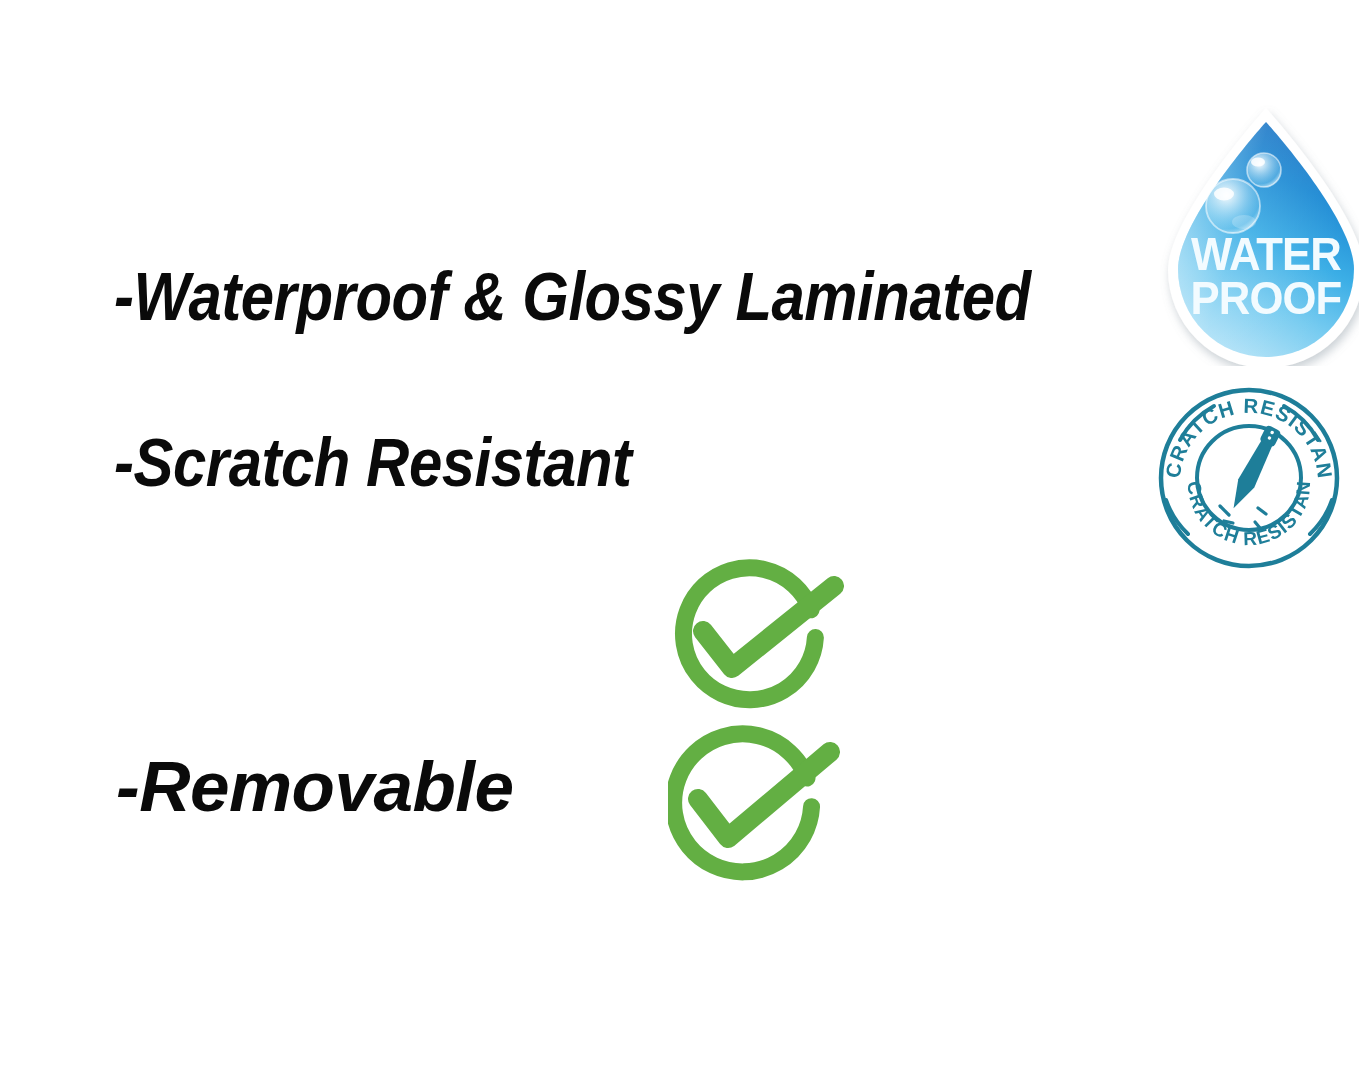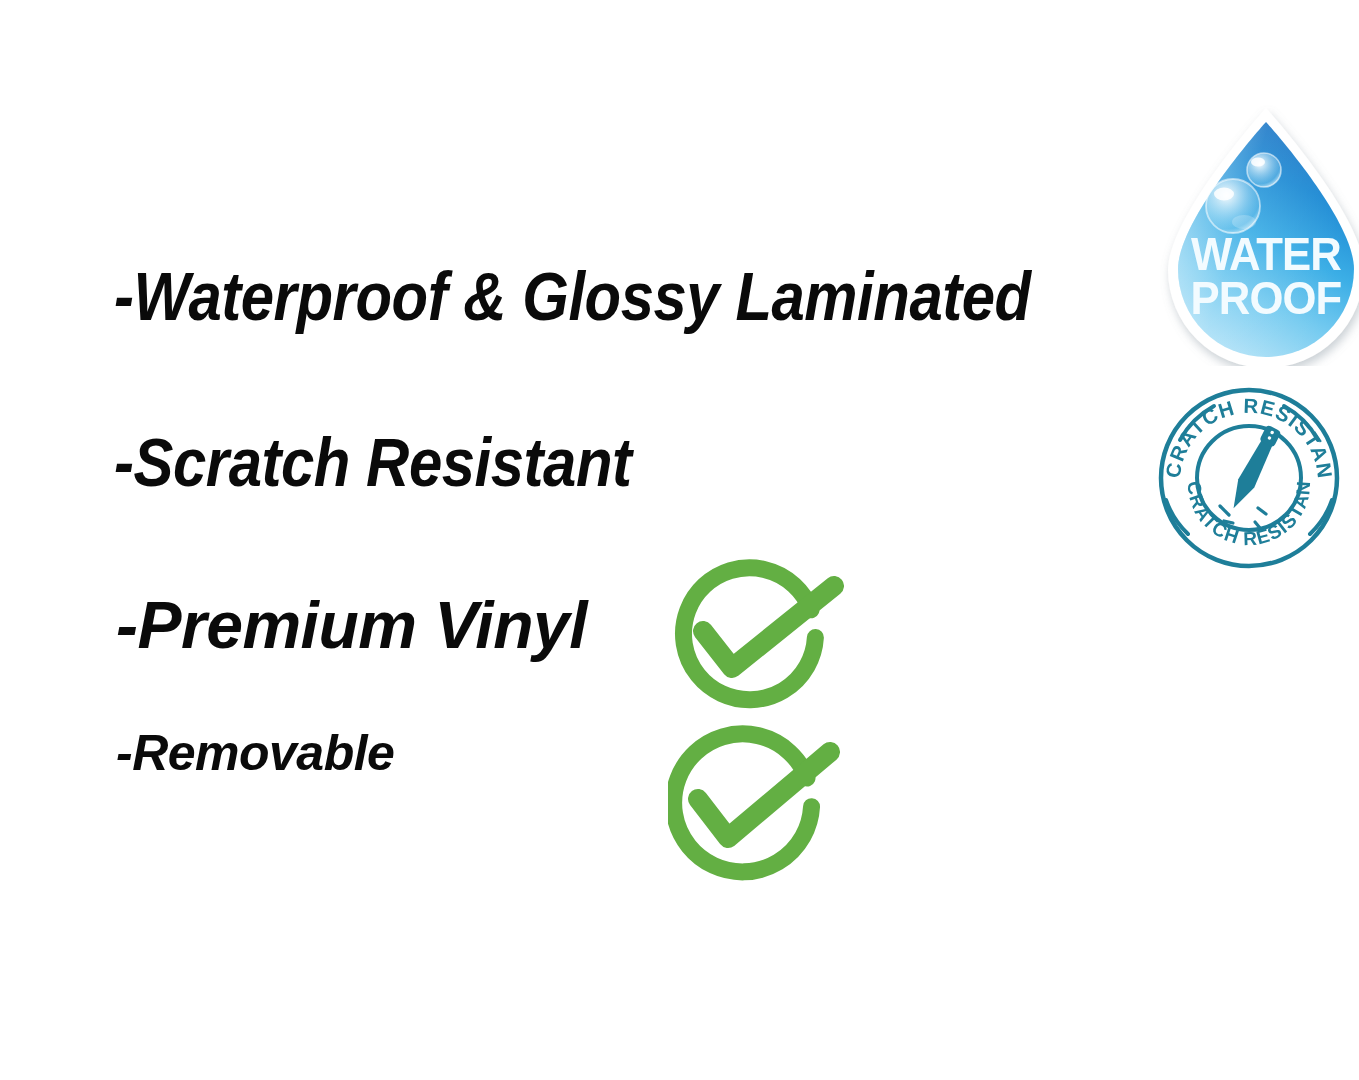--- a/index.html
+++ b/index.html
@@ -33,21 +33,21 @@
     letter-spacing: -0.5px;
   }
   .feature-line.condensed {
     transform: scaleX(0.88);
     transform-origin: left center;
   }
 
   #line-0 { left: 78px;  top: 262px; font-size: 68px; }
   #line-1 { left: 78px;  top: 428px; font-size: 68px; }
   #line-2 { left: 80px;  top: 592px; font-size: 66px; }
-  #line-3 { left: 80px;  top: 728px; font-size: 50px; text-align: right; }
+  #line-3 { left: 80px;  top: 751px; font-size: 71px; text-align: right; }
 
   
   .check-icon {
     position: absolute;
   }
   #check-0 { left: 638px; top: 558px; width: 170px; height: 152px; }
   #check-1 { left: 632px; top: 722px; width: 172px; height: 160px; }
 
   
   #waterproof-badge {
@@ -88,21 +88,20 @@
 </style>
 </head>
 <body>
 
 <div id="canvas">
 
   <div class="feature-line condensed" id="line-0">-Waterproof &amp; Glossy Laminated</div>
 
   <div class="feature-line condensed" id="line-1">-Scratch Resistant</div>
 
-  <div class="feature-line" id="line-2">-Premium Vinyl</div>
 
   <div class="feature-line" id="line-3">-Removable</div>
 
   <div class="check-icon" id="check-0">
     <svg viewBox="0 0 170 152" width="170" height="152" aria-hidden="true">
 
       <path d="M 140 62
                A 66 66 0 1 0 140 90" fill="none" stroke="#63AF43" stroke-width="17" stroke-linecap="round" transform="rotate(-9 74 76)"></path>
 
       <path d="M 29 73 L 58 110 L 160 28" fill="none" stroke="#63AF43" stroke-width="20" stroke-linecap="round" stroke-linejoin="round"></path>

